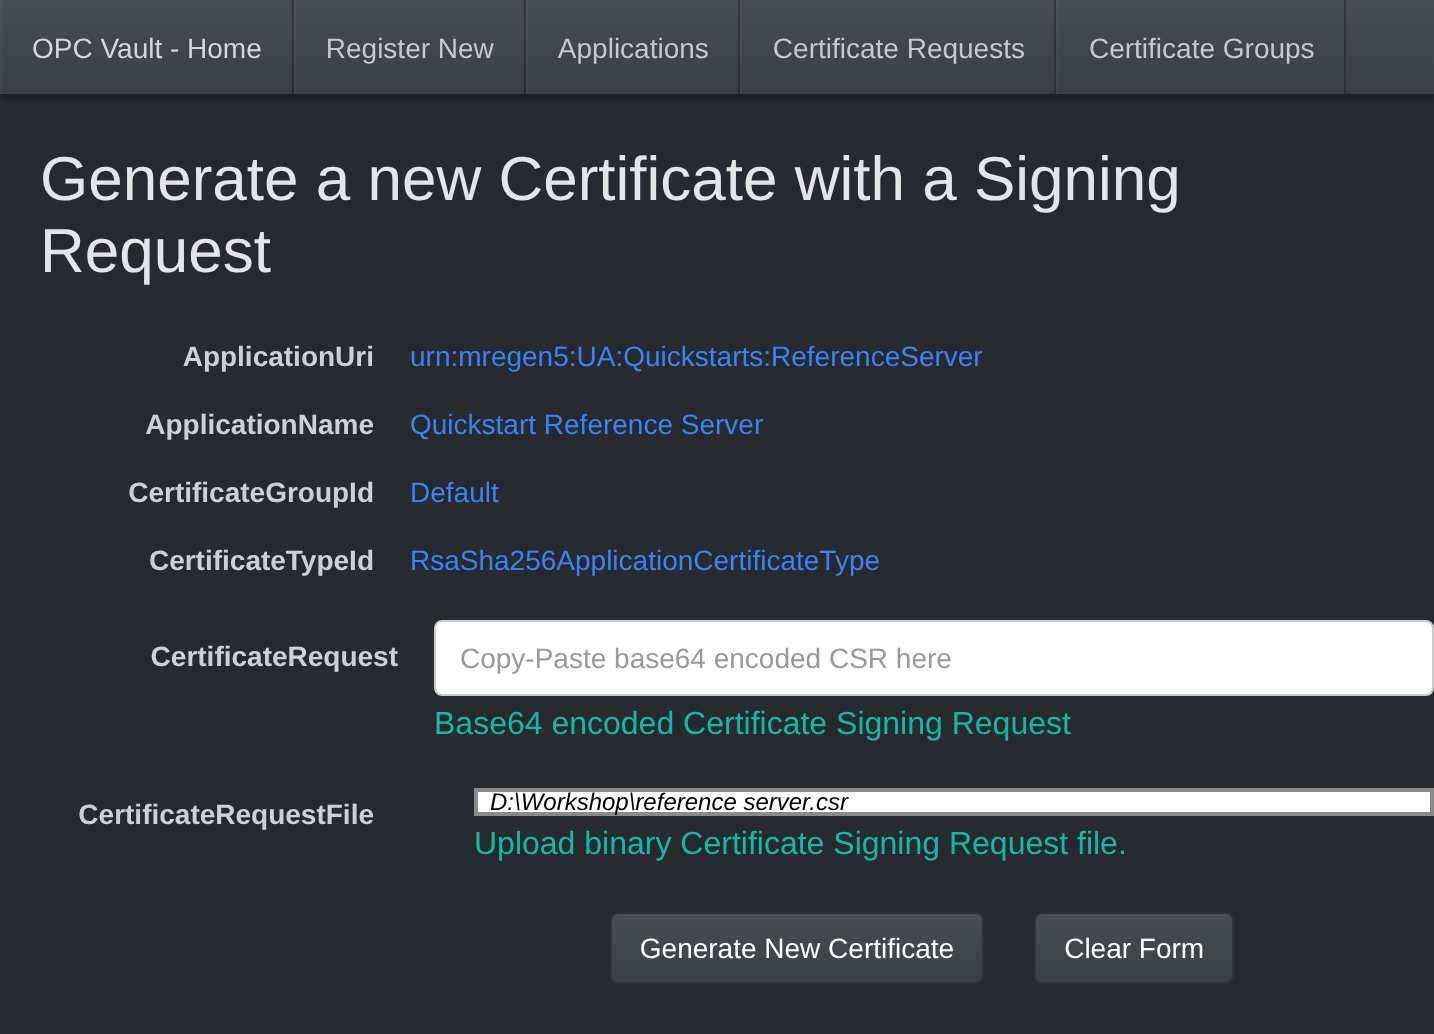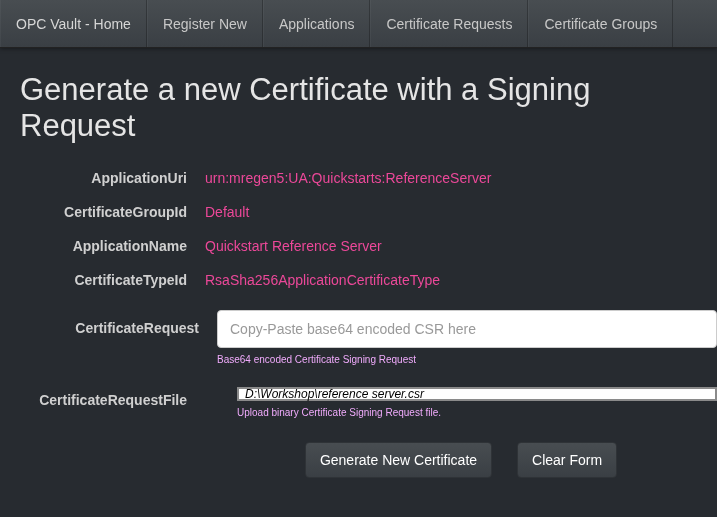--- a/index.html
+++ b/index.html
@@ -53,42 +53,42 @@
     text-align: right;
     padding-right: 18px;
     padding-top: 2px;
     font-weight: 700;
     font-size: 14px;
     color: #d0d0d0;
   }
   .value {
     flex: 1;
     font-size: 14px;
-    color: #ec4899;
+    color: #3b82f6;
     padding-top: 2px;
   }
   .input-wrap {
     flex: 1;
     display: flex;
     flex-direction: column;
   }
   .text-input {
     width: 100%;
     height: 38px;
     background: #fff;
     border: 1px solid #ccc;
     border-radius: 4px;
     padding: 0 12px;
     font-size: 14px;
     color: #555;
   }
   .text-input::placeholder { color: #999; }
   .help {
-    font-size: 10px;
-    color: #f0abfc;
+    font-size: 16px;
+    color: #14b8a6;
     margin-top: 6px;
   }
   .file-outer {
     flex: 1;
   }
   .file-input {
     width: 100%;
     height: 14px;
     background: #fff;
     border: 2px solid #8a8a8a;
@@ -131,27 +131,27 @@
 <h2 class="page-title">Generate a new Certificate with a Signing Request</h2>
 
 <div class="form">
 
   <div class="row">
     <div class="label">ApplicationUri</div>
     <div class="value">urn:mregen5:UA:Quickstarts:ReferenceServer</div>
   </div>
 
   <div class="row">
-    <div class="label">CertificateGroupId</div>
-    <div class="value">Default</div>
+    <div class="label">ApplicationName</div>
+    <div class="value">Quickstart Reference Server</div>
   </div>
 
   <div class="row">
-    <div class="label">ApplicationName</div>
-    <div class="value">Quickstart Reference Server</div>
+    <div class="label">CertificateGroupId</div>
+    <div class="value">Default</div>
   </div>
 
   <div class="row">
     <div class="label">CertificateTypeId</div>
     <div class="value">RsaSha256ApplicationCertificateType</div>
   </div>
 
   <div class="row" style="padding-top:14px;margin-left:12px;">
     <div class="label" style="padding-top:10px;">CertificateRequest</div>
     <div class="input-wrap">

